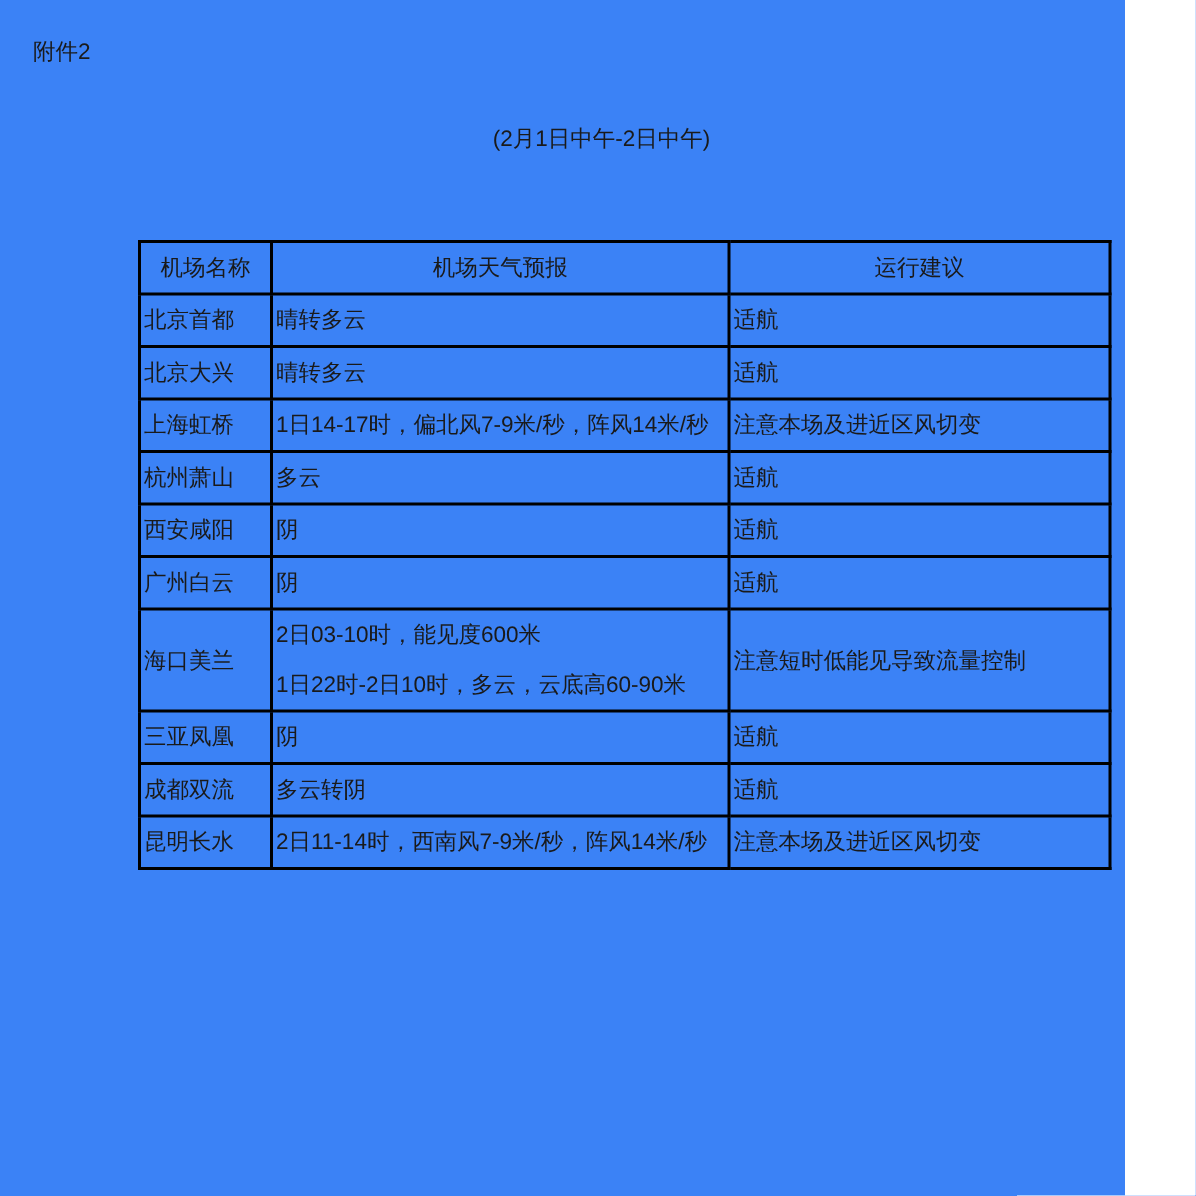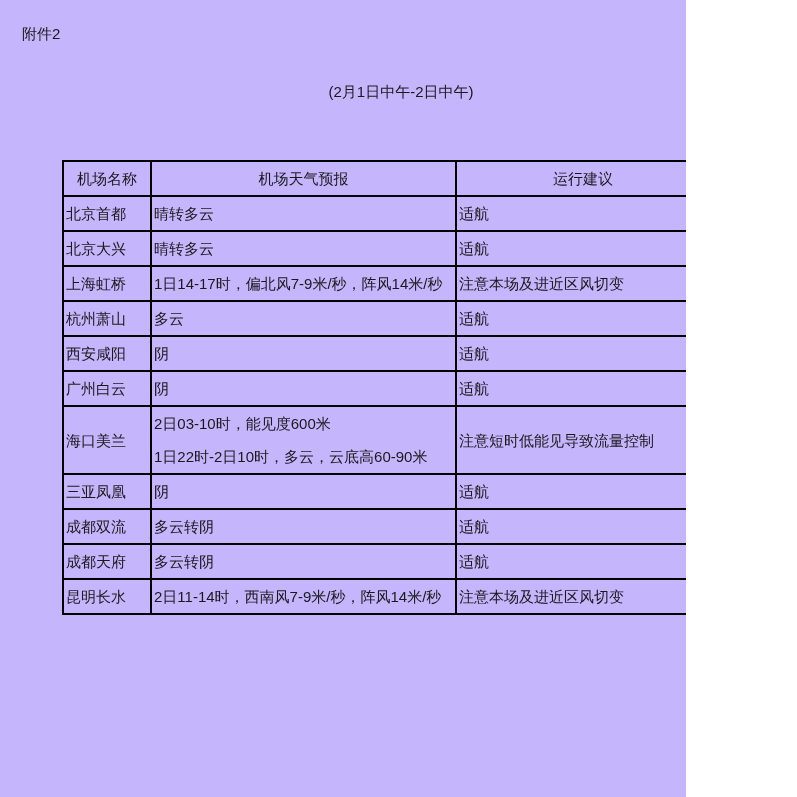--- a/index.html
+++ b/index.html
@@ -4,23 +4,23 @@
 <style>
   html, body {
     margin: 0;
     padding: 0;
     background: #ffffff;
     font-family: "Liberation Sans", "DejaVu Sans", sans-serif;
     color: #000000;
   }
   .page {
     position: relative;
-    width: 686px;
+    width: 750px;
     height: 797px;
-    background: #c4b5fd;
+    background: #3b82f6;
     overflow: hidden;
   }
   .attachment-label {
     position: absolute;
     left: 22px;
     top: 25px;
     font-size: 15px;
     color: #1a1a1a;
   }
   .title-block {
@@ -37,21 +37,21 @@
     color: #1a1a1a;
     letter-spacing: 1px;
   }
   .doc-subtitle {
     margin-top: 7px;
     font-size: 15px;
     color: #1a1a1a;
   }
   table.forecast {
     position: absolute;
-    left: 62px;
+    left: 92px;
     top: 160px;
     width: 647px;
     border-collapse: collapse;
     table-layout: fixed;
   }
   table.forecast th,
   table.forecast td {
     border: 2px solid #000000;
     font-size: 15px;
     font-weight: normal;
@@ -142,25 +142,20 @@
           <td class="col-airport">三亚凤凰</td>
           <td class="col-forecast">阴</td>
           <td class="col-advice">适航</td>
         </tr>
         <tr>
           <td class="col-airport">成都双流</td>
           <td class="col-forecast">多云转阴</td>
           <td class="col-advice">适航</td>
         </tr>
         <tr>
-          <td class="col-airport">成都天府</td>
-          <td class="col-forecast">多云转阴</td>
-          <td class="col-advice">适航</td>
-        </tr>
-        <tr>
           <td class="col-airport">昆明长水</td>
           <td class="col-forecast">2日11-14时，西南风7-9米/秒，阵风14米/秒</td>
           <td class="col-advice">注意本场及进近区风切变</td>
         </tr>
       </tbody>
   </table>
 
 </div>
 
 </body></html>

